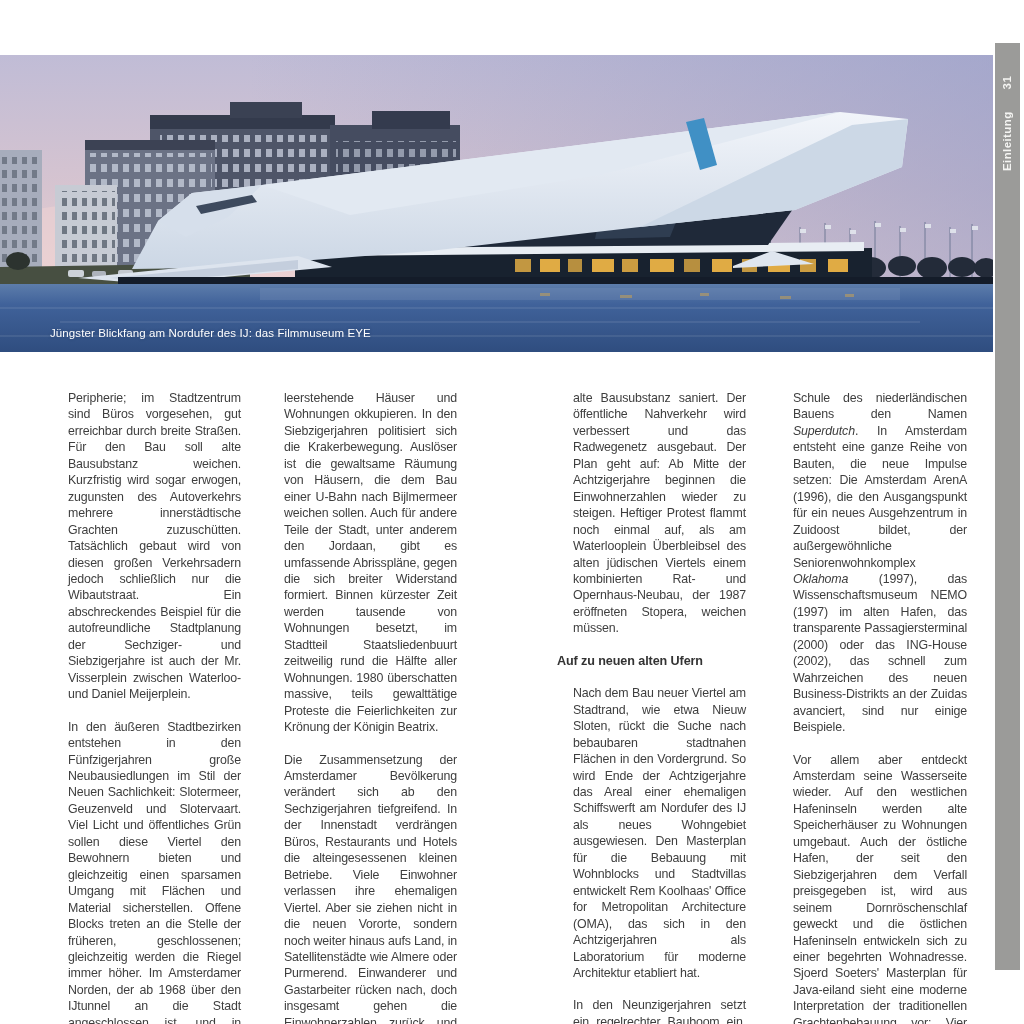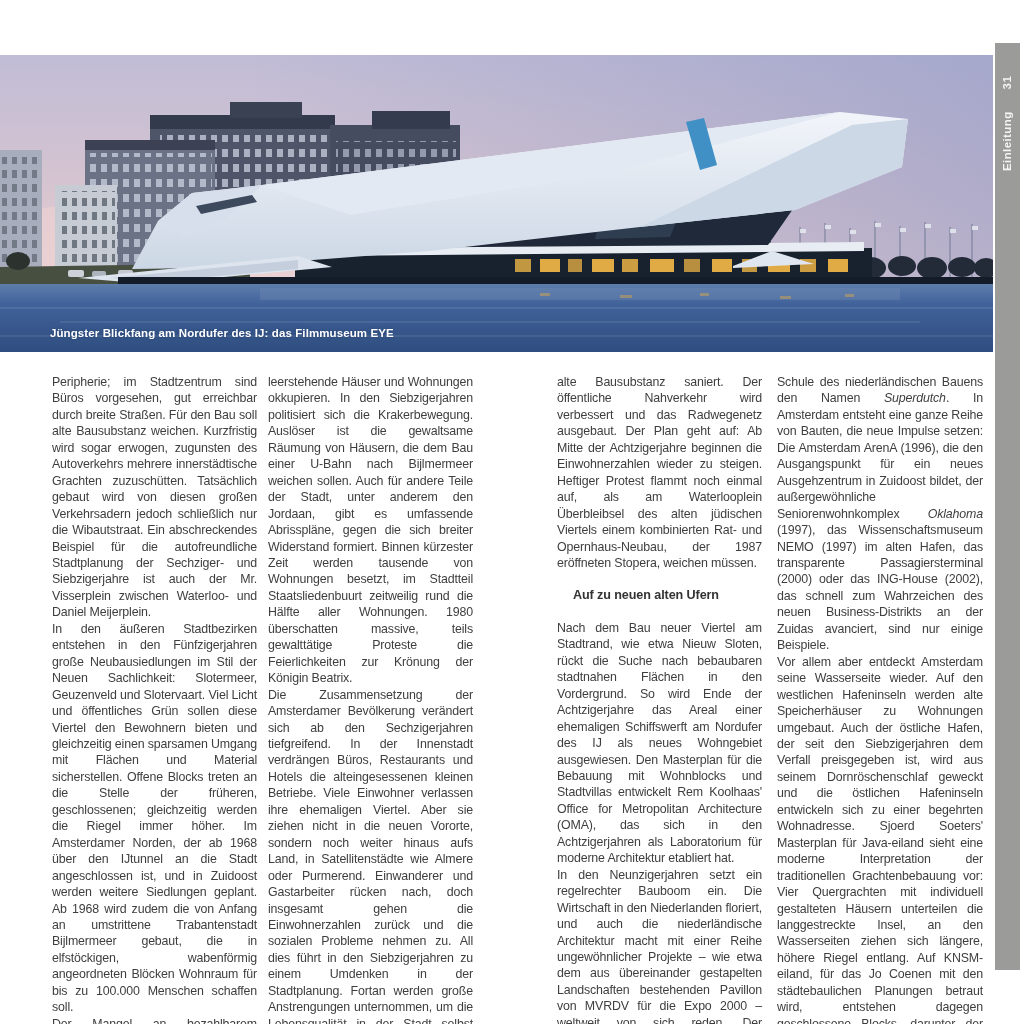--- a/index.html
+++ b/index.html
@@ -8,21 +8,21 @@
     background:#ffffff;
     font-family:"Liberation Sans","DejaVu Sans",sans-serif;
   }
   
   .photo{
     position:absolute;left:0;top:55px;width:993px;height:297px;overflow:hidden;
   }
   .photo svg{display:block;width:993px;height:297px;}
   .photo-caption{
     position:absolute;left:50px;top:272px;
-    color:#ffffff;font-size:11.5px;font-weight:bold;letter-spacing:0.1px;
+    color:#ffffff;font-size:11.5px;font-weight:normal;letter-spacing:0.1px;
     text-shadow:0 0 3px rgba(20,40,80,0.45);
   }
   
   .chapter-bar{
     position:absolute;left:995px;top:43px;width:25px;height:927px;
     background:#9b9b99;
   }
   .chapter-rot{
     position:absolute;left:1001px;top:171px;
     transform:rotate(-90deg);transform-origin:0 0;
@@ -36,23 +36,23 @@
     position:absolute;top:374px;width:205px;
     text-align:justify;
     font-size:12.4px;line-height:16.45px;letter-spacing:-0.15px;
     color:#3e3e3e;
     hyphens:auto;-webkit-hyphens:auto;
   }
   .col.c1{left:52px;}
   .col.c2{left:268px;}
   .col.c3{left:557px;}
   .col.c4{left:777px;width:206px;}
-  .col p{margin:0;padding:0;}
+  .col p{margin:16px;padding:0;}
   .col h2{
-    margin:16px 16px;padding:0;
+    margin:16px 0;padding:0;
     font-size:12.6px;line-height:16.45px;font-weight:bold;color:#333333;
     text-align:left;letter-spacing:-0.1px;
   }
   .col i{}
 </style>
 </head>
 <body>
 
 <div class="photo">
   <svg viewBox="0 0 993 297" aria-hidden="true">

